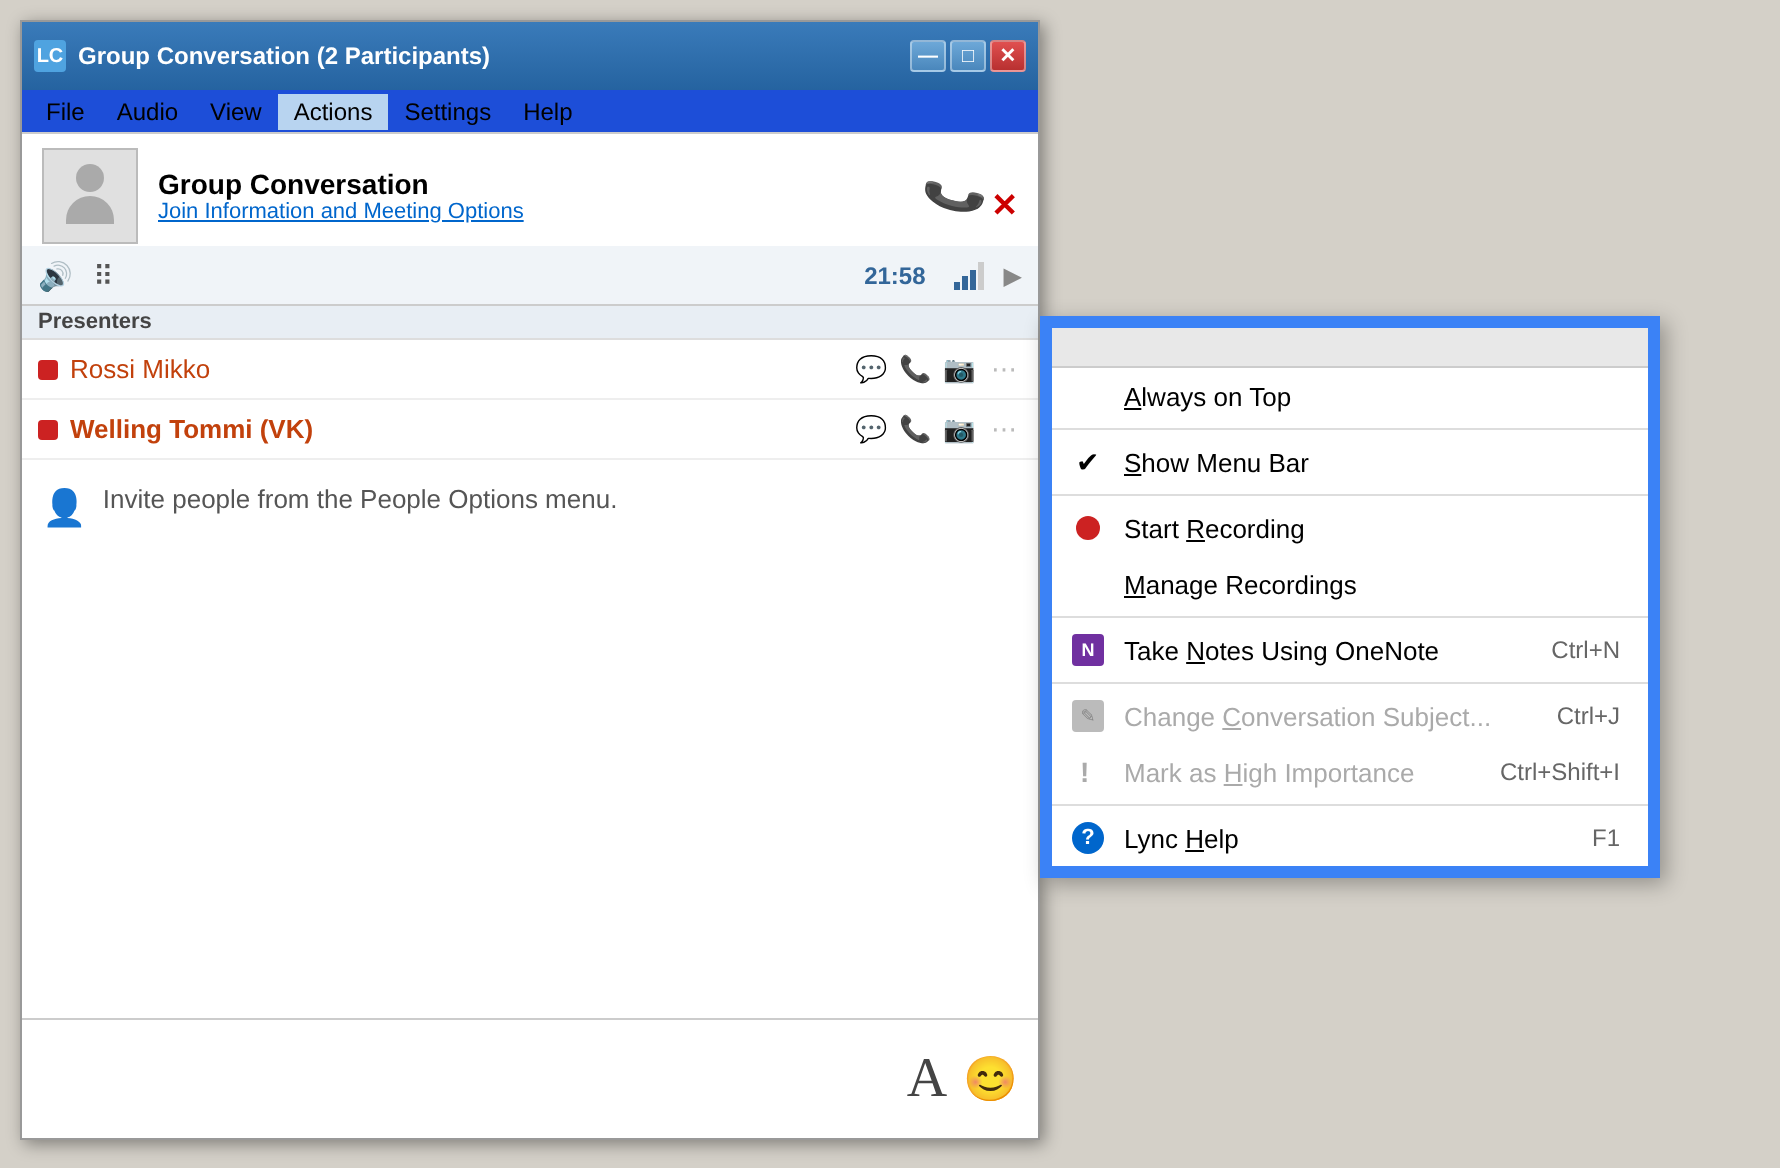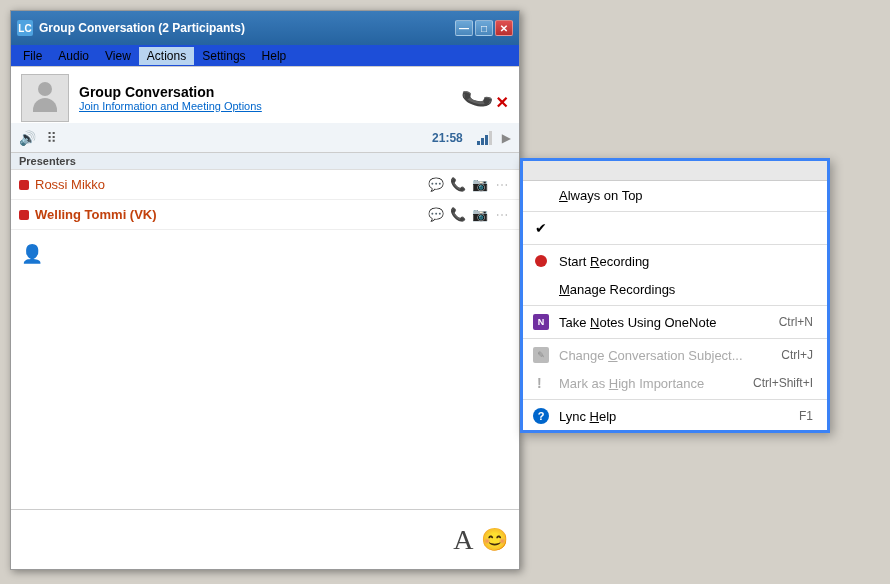--- a/index.html
+++ b/index.html
@@ -314,21 +314,21 @@
       font-size: 22px;
     }
 
     
     .dropdown-menu {
       position: absolute;
       top: 158px;
       left: 520px;
       width: 310px;
       background: #fff;
-      border: 3px solid #3b82f6;
+      border: 6px solid #3b82f6;
       box-shadow: 3px 3px 10px rgba(0,0,0,0.3);
       z-index: 100;
     }
     .dropdown-header-stub {
       background: #e8e8e8;
       height: 20px;
       border-bottom: 1px solid #ccc;
     }
     .menu-entry {
       display: flex;
@@ -530,20 +530,21 @@
       <div class="participant-actions">
         <span class="pact-icon">💬</span>
         <span class="pact-icon">📞</span>
         <span class="pact-icon disabled">📷</span>
         <span class="pact-icon disabled">⋯</span>
       </div>
     </div>
 
     <div class="invite-area">
       <span class="invite-icon">👤</span>
+      <span>Invite people from the People Options menu.</span>
     </div>
   </div>
 
   <div class="message-area">
     <span class="font-icon">A</span>
     <span class="emoji-icon">😊</span>
   </div>
 
 </div>
 
@@ -551,20 +552,21 @@
   <div class="dropdown-header-stub"></div>
 
   <div class="menu-entry">
     <span class="menu-entry-label"><span class="acc">A</span>lways on Top</span>
   </div>
 
   <div class="menu-divider"></div>
 
   <div class="menu-entry">
     <span class="check-icon">✔</span>
+    <span class="menu-entry-label"><span class="acc">S</span>how Menu Bar</span>
   </div>
 
   <div class="menu-divider"></div>
 
   <div class="menu-entry">
     <div class="record-dot"></div>
     <span class="menu-entry-label">Start <span class="acc">R</span>ecording</span>
   </div>
 
   <div class="menu-entry">

